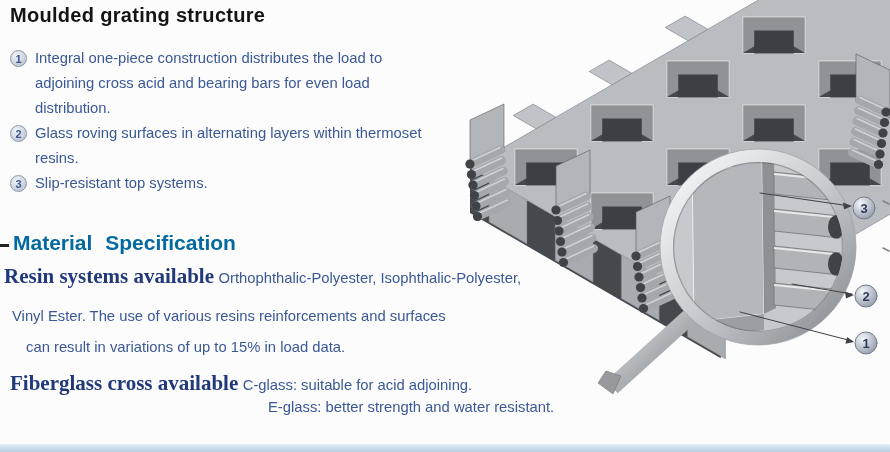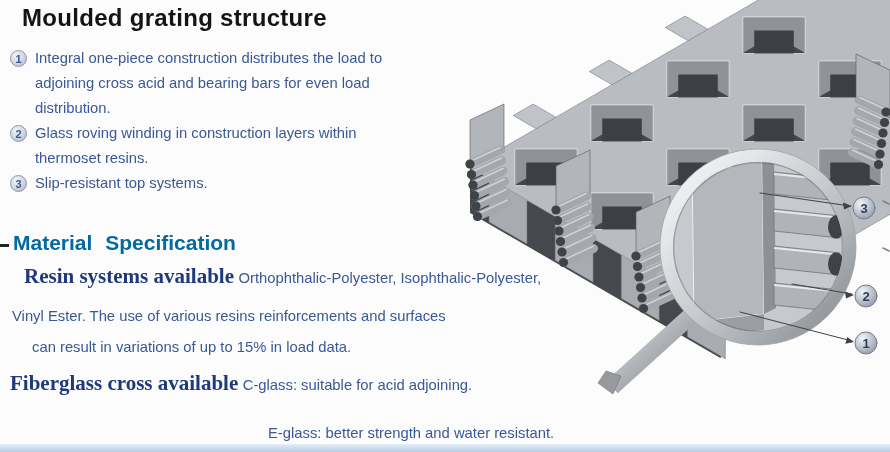--- a/index.html
+++ b/index.html
@@ -1,56 +1,56 @@
 <!DOCTYPE html>
 <html><head>
 <meta charset="utf-8">
 <style>
   html,body{margin:0;padding:0;}
   .page{position:relative;width:890px;height:452px;background:#fcfcfc;overflow:hidden;
         font-family:"Liberation Sans",sans-serif;}
-  .title{position:absolute;left:10px;top:4px;font-size:24px;font-weight:bold;color:#141414;
-         letter-spacing:.3px;margin-left:12px;}
+  .title{position:absolute;left:10px;top:4px;font-size:20px;font-weight:bold;color:#141414;
+         letter-spacing:.3px;}
   .features{position:absolute;left:10px;top:46px;width:412px;}
   .feature{display:flex;align-items:flex-start;color:#3a5896;font-size:14.8px;line-height:25px;}
   .badge{flex:0 0 auto;width:17px;height:17px;margin:4px 8px 0 0;border-radius:50%;
          background:radial-gradient(circle at 35% 30%, #f2f4f7, #ccd2dc 60%, #aab3c2);
          border:1px solid #8f99ab;color:#3a5896;font-size:11px;font-weight:bold;
          text-align:center;line-height:16px;box-sizing:border-box;}
   .feature-text{width:392px;}
   .mat-dash{position:absolute;left:0;top:244px;width:9px;height:3px;background:#222;}
   .mat-heading{position:absolute;left:13px;top:231px;font-size:21px;font-weight:bold;
                color:#0369a1;word-spacing:7px;}
   .lead{font-family:"Liberation Serif",serif;font-weight:bold;font-size:21px;color:#20397a;}
   .bluetext{font-size:14.8px;color:#3a5896;}
   .nowrap{white-space:nowrap;position:absolute;}
-  .resin-l1{left:24px;top:264px;}
+  .resin-l1{left:4px;top:264px;}
   .resin-l2{left:12px;top:308px;}
-  .resin-l3{left:32px;top:339px;}
+  .resin-l3{left:26px;top:339px;}
   .fiber-l1{left:10px;top:371px;}
-  .fiber-l2{left:268px;top:425px;}
+  .fiber-l2{left:268px;top:399px;}
   .footer-bar{position:absolute;left:0;bottom:0;width:890px;height:7px;
               background:linear-gradient(#dceaf4,#b9cfe4);border-top:1px solid #e4eef6;}
   .illus{position:absolute;left:440px;top:0;width:450px;height:452px;}
 </style>
 </head>
 <body>
 
 <div class="page">
 
   <div class="title">Moulded grating structure</div>
 
   <div class="features">
     <div class="feature">
       <span class="badge">1</span>
       <span class="feature-text">Integral one-piece construction distributes the load to adjoining cross acid and bearing bars for even load distribution.</span>
     </div>
     <div class="feature">
       <span class="badge">2</span>
-      <span class="feature-text">Glass roving winding in construction layers within thermoset resins.</span>
+      <span class="feature-text">Glass roving surfaces in alternating layers within thermoset resins.</span>
     </div>
     <div class="feature">
       <span class="badge">3</span>
       <span class="feature-text">Slip-resistant top systems.</span>
     </div>
   </div>
 
   <div class="mat-dash"></div>
   <div class="mat-heading">Material  Specification</div>
 

